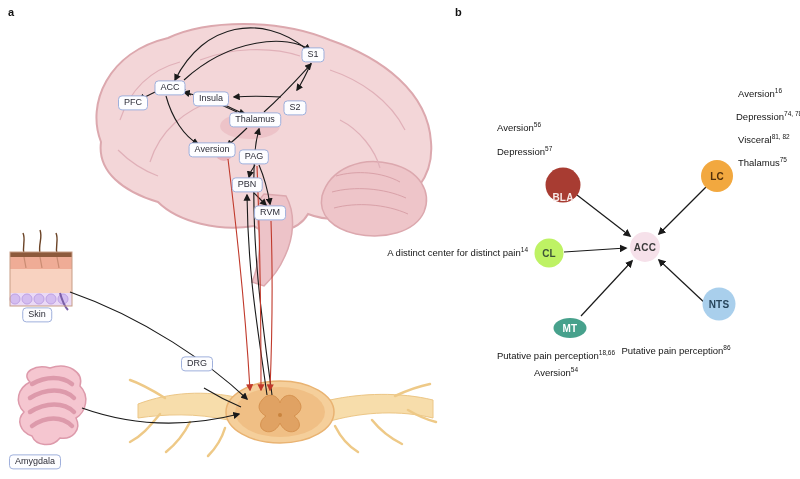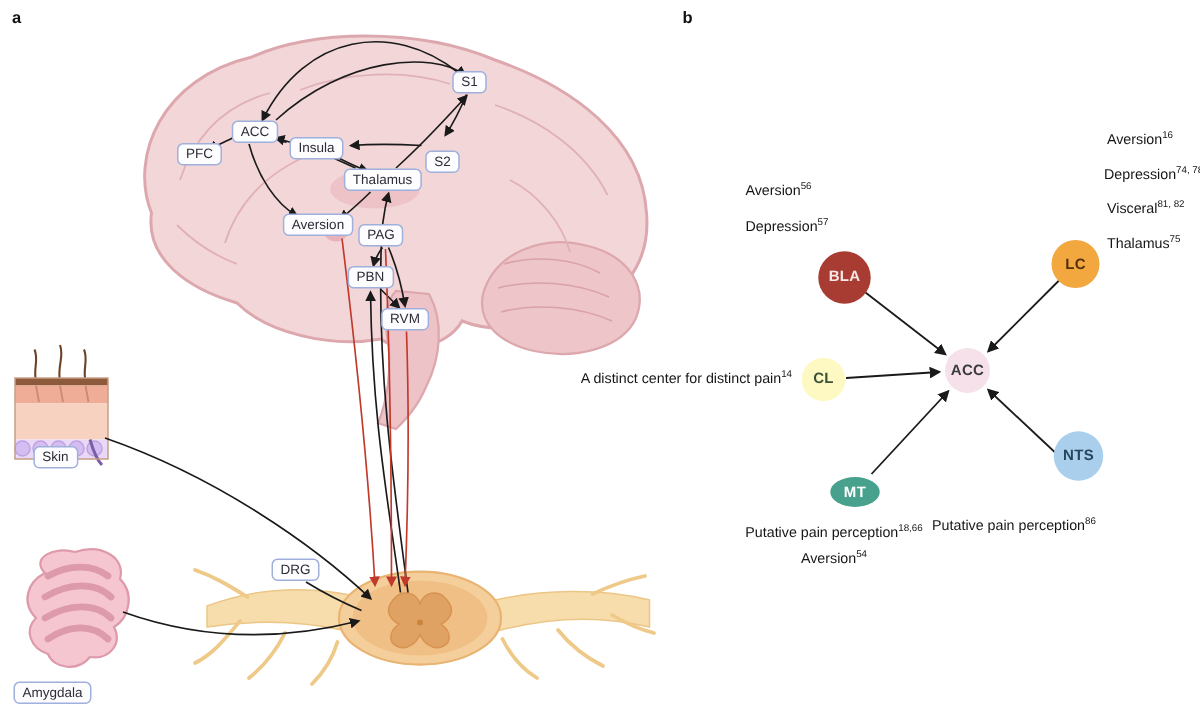--- a/index.html
+++ b/index.html
@@ -157,31 +157,31 @@
   <div class="region-label" style="left:133px;top:103px">PFC</div>
   <div class="region-label" style="left:170px;top:88px">ACC</div>
   <div class="region-label" style="left:211px;top:99px">Insula</div>
   <div class="region-label" style="left:255px;top:120px">Thalamus</div>
   <div class="region-label" style="left:212px;top:150px">Aversion</div>
   <div class="region-label" style="left:254px;top:157px">PAG</div>
   <div class="region-label" style="left:247px;top:185px">PBN</div>
   <div class="region-label" style="left:270px;top:213px">RVM</div>
   <div class="region-label" style="left:313px;top:55px">S1</div>
   <div class="region-label" style="left:295px;top:108px">S2</div>
-  <div class="region-label" style="left:197px;top:380px">DRG</div>
-  <div class="region-label" style="left:37px;top:305px">Skin</div>
+  <div class="region-label" style="left:197px;top:364px">DRG</div>
+  <div class="region-label" style="left:37px;top:315px">Skin</div>
   <div class="region-label" style="left:35px;top:462px">Amygdala</div>
 
-  <div class="node" style="left: 563px; top: 185px; width: 35px; height: 35px; background: rgb(168, 60, 50); color: rgb(247, 233, 231);">
+  <div class="node" style="left: 563px; top: 185px; width: 35px; height: 35px; background: rgb(168, 60, 50); color: rgb(247, 233, 231); align-items: flex-end;">
     <span>BLA</span>
   </div>
   <div class="node" style="left: 717px; top: 176px; width: 32px; height: 32px; background: rgb(242, 168, 63); color: rgb(83, 48, 10);">
     <span>LC</span>
   </div>
-  <div class="node" style="left: 549px; top: 253px; width: 29px; height: 29px; background: #fef9c3; color: rgb(60, 82, 56);">
+  <div class="node" style="left: 549px; top: 253px; width: 29px; height: 29px; background: #bef264; color: rgb(60, 82, 56);">
     <span>CL</span>
   </div>
   <div class="node" style="left: 570px; top: 328px; width: 33px; height: 20px; background: rgb(71, 161, 140); color: rgb(255, 255, 255);">
     <span>MT</span>
   </div>
   <div class="node" style="left: 719px; top: 304px; width: 33px; height: 33px; background: rgb(169, 207, 236); color: rgb(39, 69, 92);">
     <span>NTS</span>
   </div>
   <div class="node" style="left: 645px; top: 247px; width: 30px; height: 30px; background: rgb(246, 225, 234); color: rgb(58, 58, 58);">
     <span>ACC</span>

